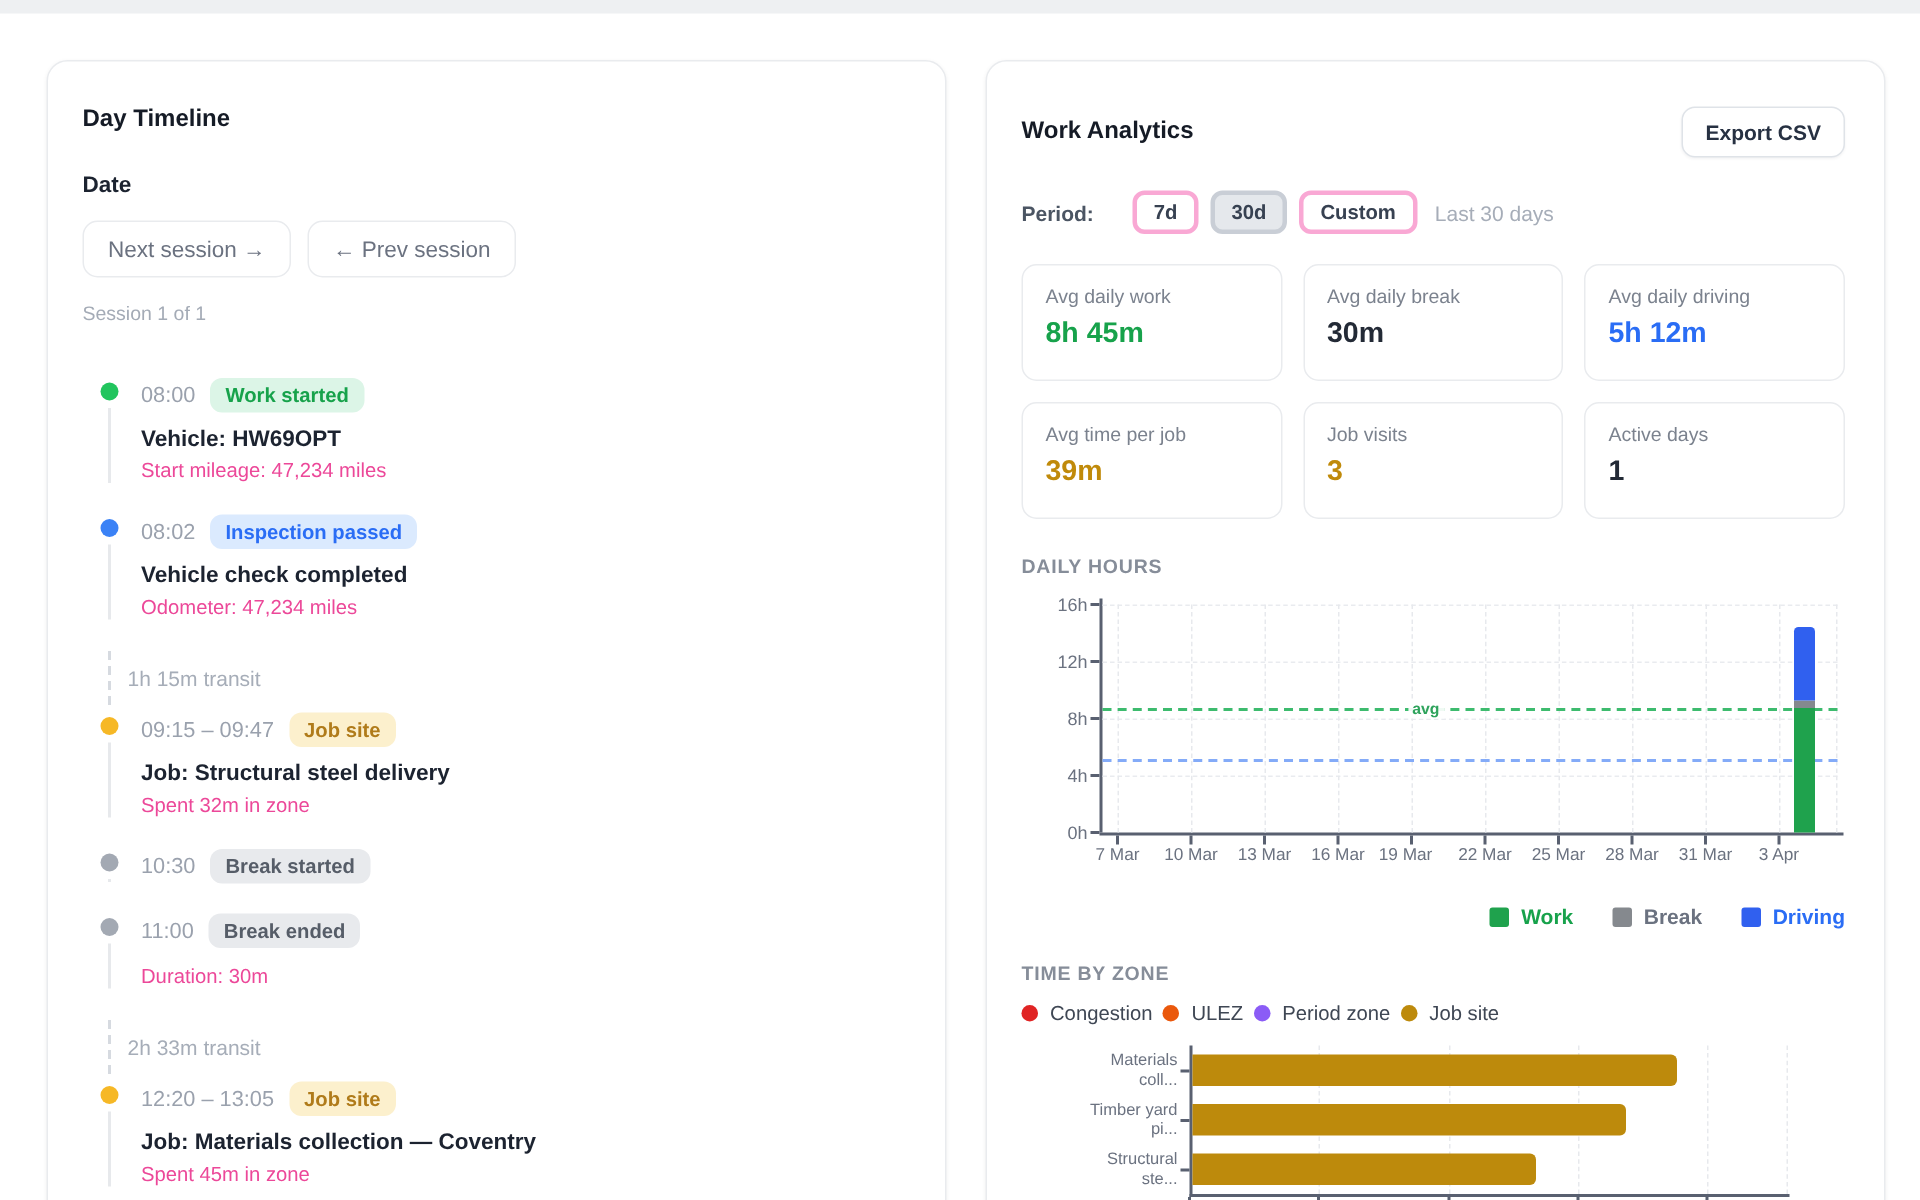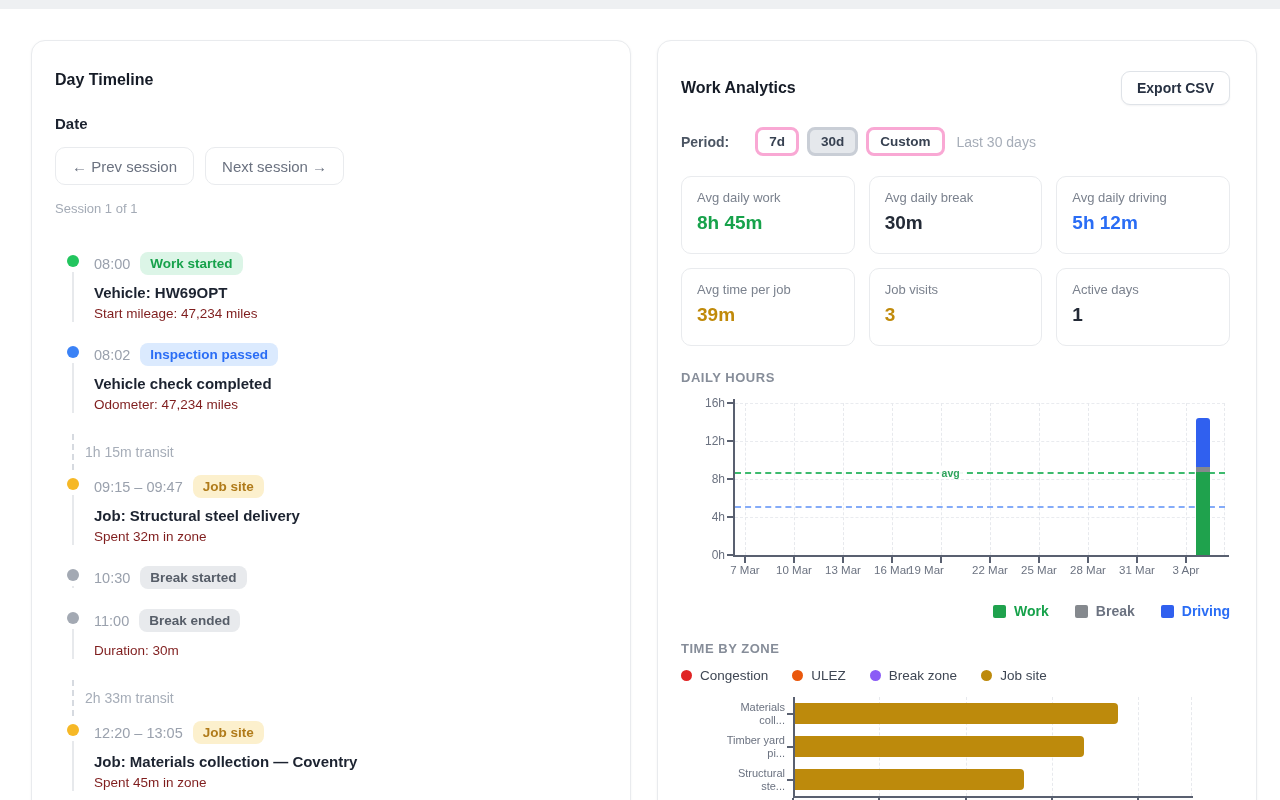--- a/index.html
+++ b/index.html
@@ -33,21 +33,21 @@
   .dot-amber { background:#f6b826; } .dot-gray { background:#a3a9b3; }
   .tl-line { position:absolute; left:17px; top:20px; bottom:1px; width:2px; background:#e7e9ec; }
   .tl-timerow { display:flex; align-items:center; gap:10px; margin-bottom:9px; }
   .tl-time { font-size:14.5px; color:#9aa1ad; }
   .badge { font-size:13.5px; font-weight:600; padding:3px 10px; border-radius:8px; line-height:17px;text-align:center; }
   .badge-green { background:#dcf5e7; color:#17a24b; }
   .badge-blue  { background:#dbeafe; color:#2a6df5; }
   .badge-amber { background:#fcf0cd; color:#b07b1a; }
   .badge-gray  { background:#e8eaed; color:#565d68; }
   .tl-title { font-size:15px; font-weight:600; color:#1c2330; margin-bottom:3px; }
-  .tl-sub { font-size:13.5px; color:#7f1d1d; line-height:19px; }
+  .tl-sub { font-size:13.5px; color:#ec4899; line-height:19px; }
   .tl-transit { padding:10px 0 10px 30px; margin-bottom:5px; font-size:14px; color:#a6adb8; }
   .tl-dash { position:absolute; left:17px; top:0; bottom:0; width:0;
     border-left:2px dashed #d6dae0; }
 
   
   .panel-head { display:flex; align-items:center; justify-content:space-between; }
   .export-btn { height:34px; border:1px solid #dfe3e8; background:#fff; border-radius:9px;
     padding:0 15px; font-size:14px; font-weight:600; color:#273142; font-family:inherit;
     cursor:pointer; box-shadow:0 1px 2px rgba(16,24,40,.05); }
   .period-row { display:flex; align-items:center; gap:8px; margin:22px 0 0; }
@@ -79,21 +79,21 @@
   .xtick-mark { position:absolute; bottom:-8px; width:2px; height:6px; background:#596070; }
   .avg-line { position:absolute; left:0; right:0; border-top:2px dashed; }
   .avg-label { position:absolute; transform:translate(-50%,-50%); font-size:10.5px; font-weight:600;
     background:rgba(255,255,255,.92); padding:0 3px; }
   .dh-bar-seg { position:absolute; width:14px; }
   .dh-legend { display:flex; justify-content:flex-end; gap:26px; margin-top:8px; }
   .legend-item { display:flex; align-items:center; gap:8px; font-size:14px; font-weight:600; }
   .legend-swatch { width:13px; height:13px; border-radius:2px; }
 
   
-  .zone-legend { display:flex; align-items:flex-start; gap:24px; margin-top:12px; }
+  .zone-legend { display:flex; align-items:flex-start; gap:7px; margin-top:12px; }
   .zl-item { display:flex; align-items:center; gap:8px; font-size:13.5px; color:#3f4754; }
   .zl-dot { width:11px; height:11px; border-radius:50%; }
   .zb-wrap { position:relative; height:140px; margin-top:14px; }
   .zb-axis-v { position:absolute; left:112px; top:0px; height:101px; width:2px; background:#596070; }
   .zb-axis-h { position:absolute; left:112px; width:400px; top:99px; height:2px; background:#596070; }
   .zb-grid-v { position:absolute; top:0; height:99px; border-left:1px dashed #e7e9ed; }
   .zb-label { position:absolute; width:98px; left:6px; text-align:right; font-size:11px;
     color:#6b7280; line-height:13px; transform:translateY(-50%); }
   .zb-tick { position:absolute; left:106px; width:6px; height:2px; background:#596070; }
   .zb-bar { position:absolute; left:114px; height:21px; border-radius:0 4px 4px 0; }
@@ -101,22 +101,22 @@
 </style>
 </head>
 <body>
 
 <div class="top-strip"></div>
 
 <div class="card" id="timeline-card">
   <div class="panel-title">Day Timeline</div>
   <div class="date-label">Date</div>
   <div class="controls-row">
+    <button class="btn">Next session →</button>
     <button class="btn">← Prev session</button>
-    <button class="btn">Next session →</button>
   </div>
   <div class="session-counter">Session 1 of 1</div>
   <div class="timeline" id="timeline-list">
       <div class="tl-item tl-event">
         <div class="tl-dot dot-green"></div>
         <div class="tl-line"></div>
         <div class="tl-timerow">
           <div class="tl-time" style="display: inline;">08:00</div>
           <div class="badge badge-green">Work started</div>
         </div>
@@ -242,21 +242,21 @@
         <div class="xtick-mark" style="left: 57.996px;"></div>
         <div class="xtick-label" style="left: 58.996px;">10 Mar</div>
         <div class="grid-v" style="left: 107.996px;"></div>
         <div class="xtick-mark" style="left: 106.996px;"></div>
         <div class="xtick-label" style="left: 107.996px;">13 Mar</div>
         <div class="grid-v" style="left: 156.996px;"></div>
         <div class="xtick-mark" style="left: 155.996px;"></div>
         <div class="xtick-label" style="left: 156.996px;">16 Mar</div>
         <div class="grid-v" style="left: 205.996px;"></div>
         <div class="xtick-mark" style="left: 204.996px;"></div>
-        <div class="xtick-label" style="left: 191px;">19 Mar</div>
+        <div class="xtick-label" style="left: 202px;">19 Mar</div>
         <div class="grid-v" style="left: 254.996px;"></div>
         <div class="xtick-mark" style="left: 253.996px;"></div>
         <div class="xtick-label" style="left: 254.996px;">22 Mar</div>
         <div class="grid-v" style="left: 303.996px;"></div>
         <div class="xtick-mark" style="left: 302.996px;"></div>
         <div class="xtick-label" style="left: 303.996px;">25 Mar</div>
         <div class="grid-v" style="left: 352.996px;"></div>
         <div class="xtick-mark" style="left: 351.996px;"></div>
         <div class="xtick-label" style="left: 352.996px;">28 Mar</div>
         <div class="grid-v" style="left: 401.996px;"></div>
@@ -294,21 +294,21 @@
       <div class="zl-item">
         <div class="zl-dot" style="background: rgb(224, 36, 36);"></div>
         <div style="display: inline;">Congestion</div>
       </div>
       <div class="zl-item">
         <div class="zl-dot" style="background: rgb(234, 88, 12);"></div>
         <div style="display: inline;">ULEZ</div>
       </div>
       <div class="zl-item">
         <div class="zl-dot" style="background: rgb(139, 92, 246);"></div>
-        <div style="display: inline;">Break zone</div>
+        <div style="display: inline;">Period zone</div>
       </div>
       <div class="zl-item">
         <div class="zl-dot" style="background: rgb(189, 138, 12);"></div>
         <div style="display: inline;">Job site</div>
       </div>
     </div>
   <div class="zb-wrap" id="zb-wrap">
     <div class="zb-axis-v"></div>
     <div class="zb-axis-h"></div>
   <div class="zb-xtick-mark" style="left: 111px;"></div>

